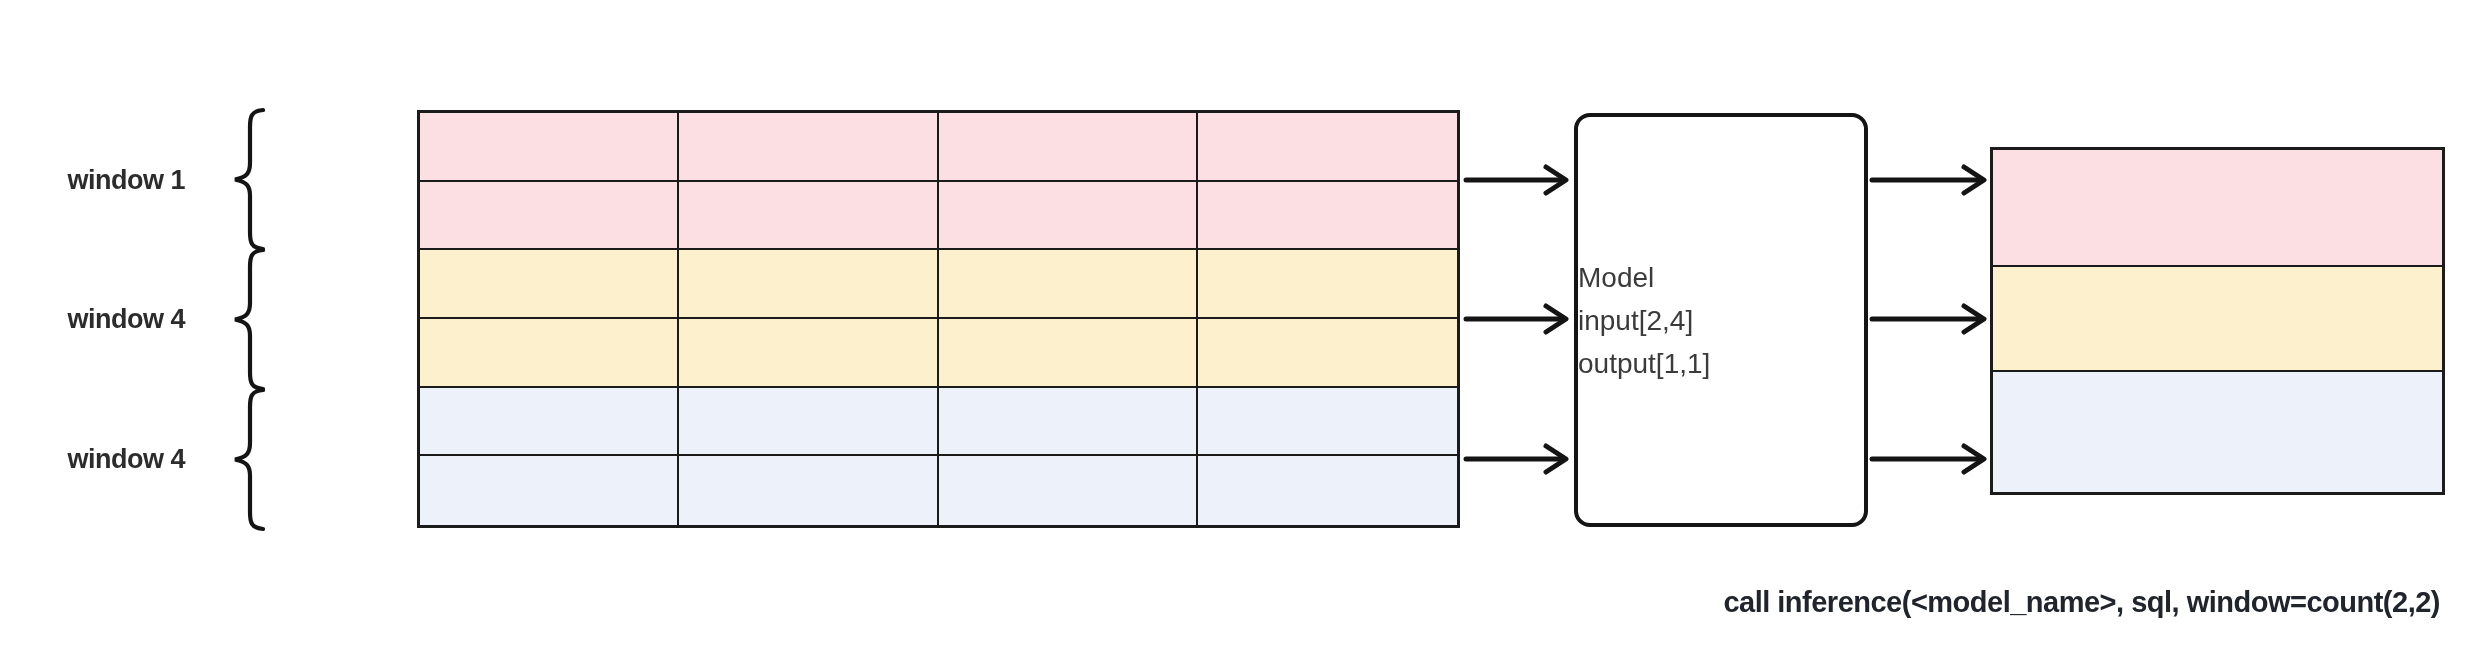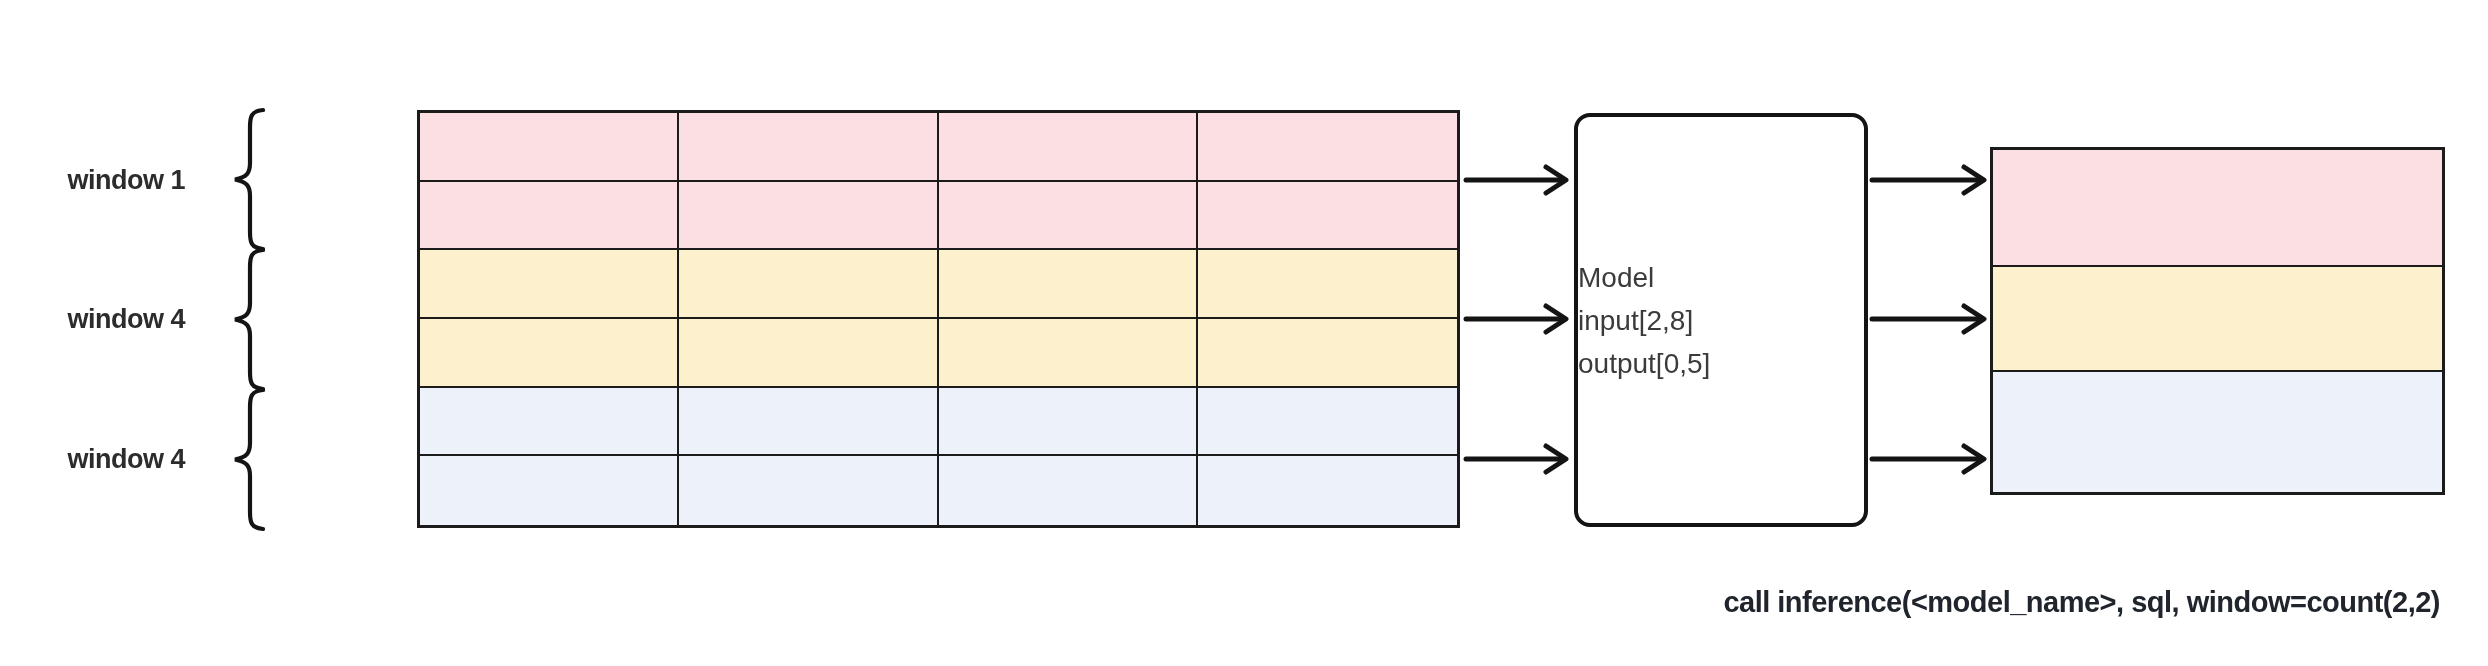--- a/index.html
+++ b/index.html
@@ -183,22 +183,22 @@
       <path d="M 1964,306 L 1984,319 L 1964,332"></path>
     </g>
     <g>
       <line x1="1872" y1="459" x2="1980" y2="459"></line>
       <path d="M 1964,446 L 1984,459 L 1964,472"></path>
     </g>
   </svg>
 
   <div id="model-box">
     <div class="model-line">Model</div>
-    <div class="model-line">input[2,8]</div>
-    <div class="model-line">output[0,5]</div>
+    <div class="model-line">input[2,4]</div>
+    <div class="model-line">output[1,1]</div>
   </div>
 
   <div id="output-table">
       <div class="out-row band-pink"></div>
       <div class="out-row band-yellow"></div>
       <div class="out-row band-blue"></div>
     </div>
 
   <div id="caption">call inference(&lt;model_name&gt;, sql, window=count(2,2)</div>
 

